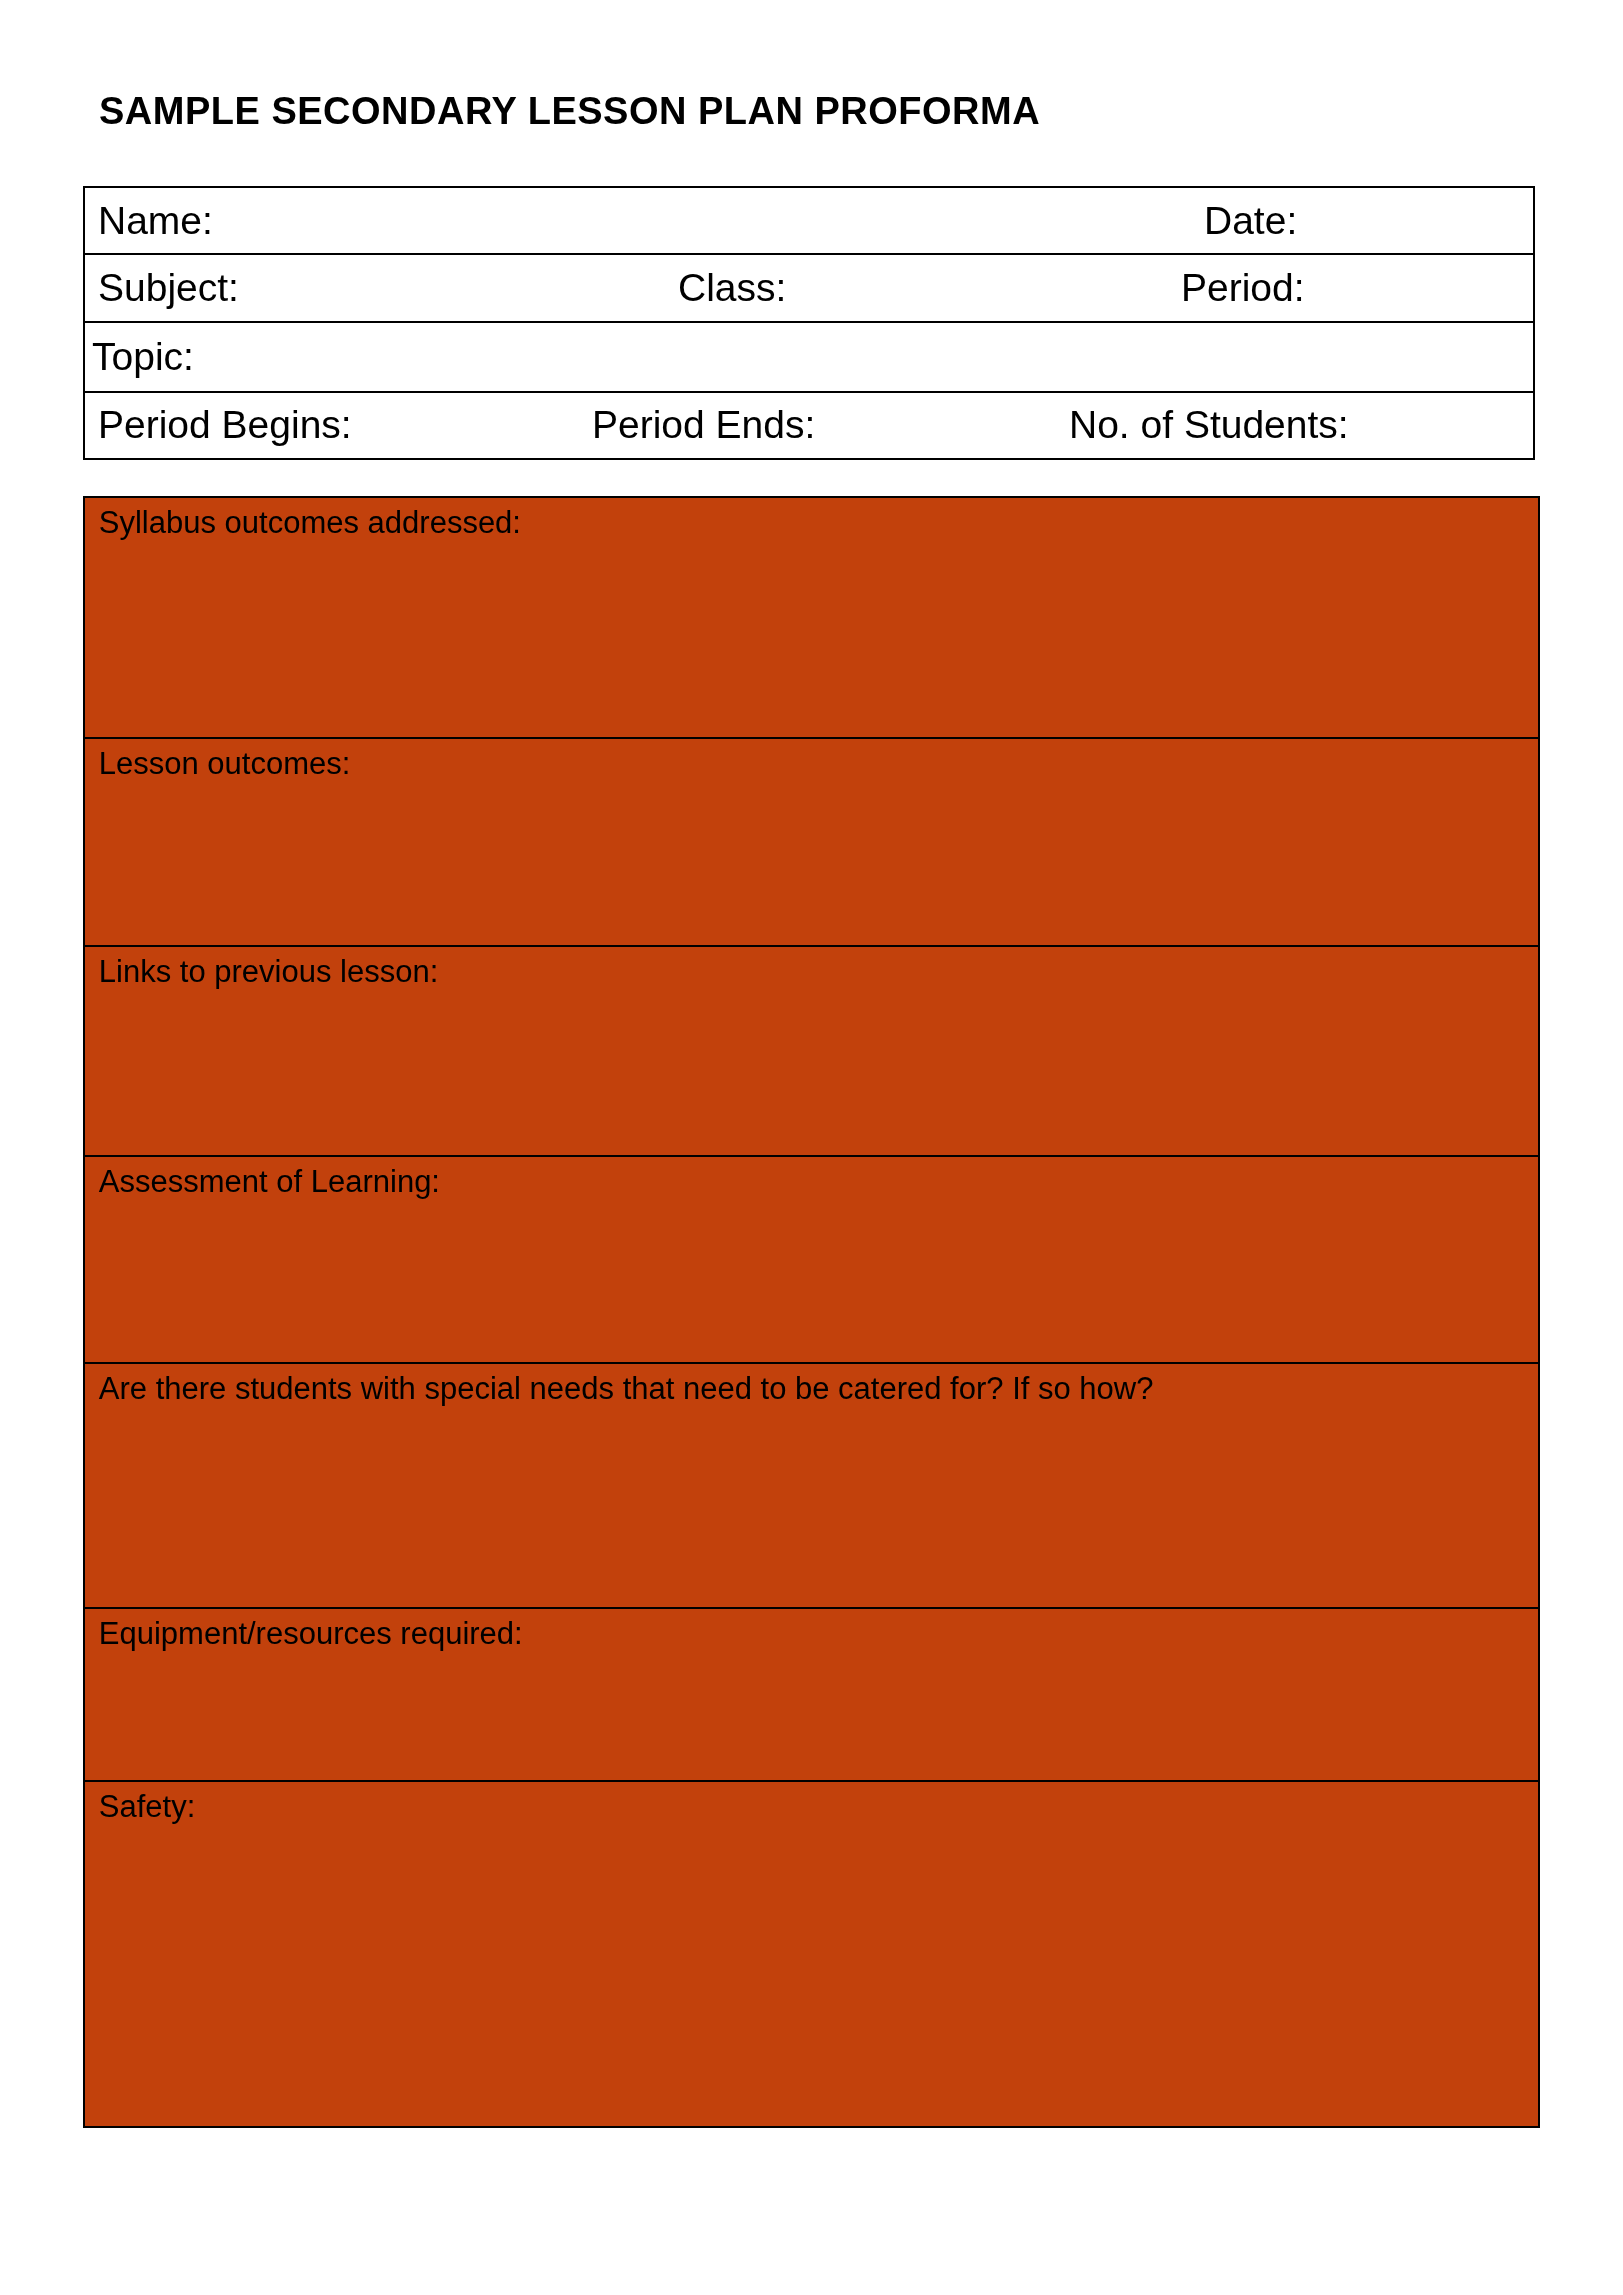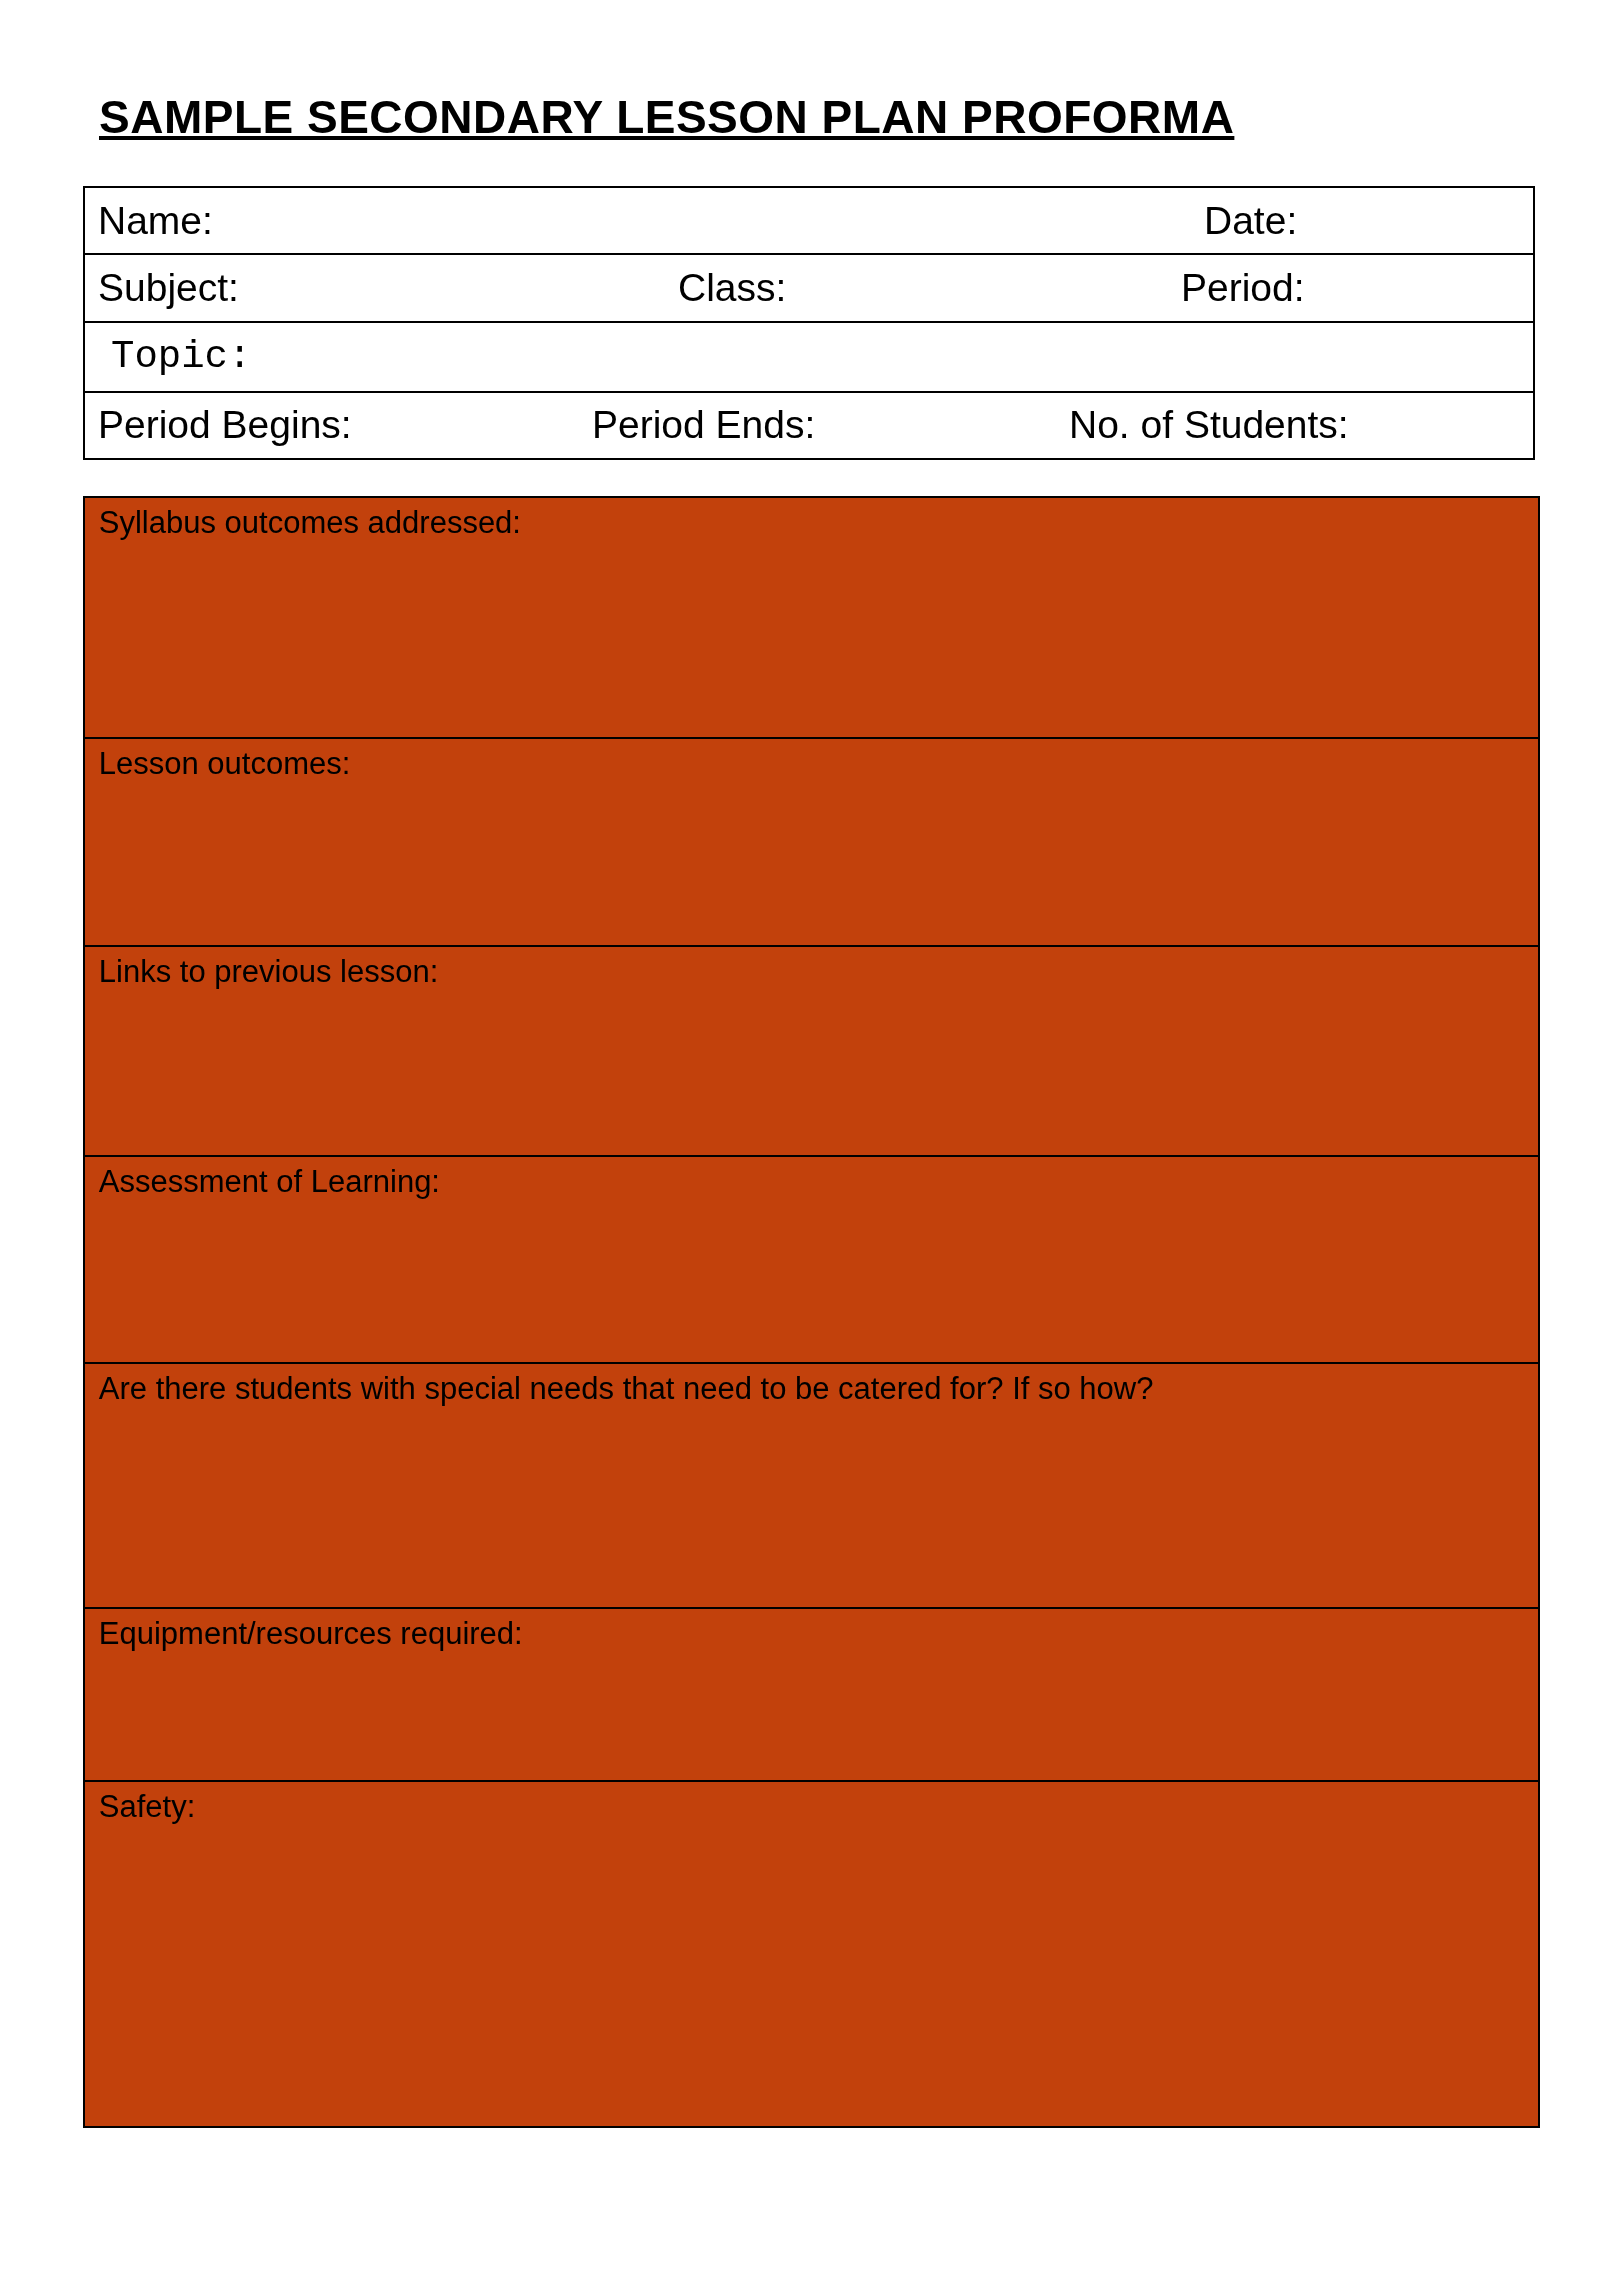--- a/index.html
+++ b/index.html
@@ -8,25 +8,24 @@
     background: #ffffff;
     font-family: "Liberation Sans", sans-serif;
     color: #000000;
     position: relative;
   }
   .page { position: absolute; inset: 0; background: #ffffff; }
 
   .doc-title {
     position: absolute;
     left: 99px; top: 90px;
-    font-size: 46px;
+    font-size: 38px;
     font-weight: bold;
     letter-spacing: 0.5px;
     white-space: nowrap;
-    text-decoration: underline;
   }
 
   
   .header-table {
     position: absolute;
     left: 83px; top: 186px;
     width: 1452px; height: 274px;
     border: 2.8px solid #000;
     box-sizing: border-box;
     background: #fff;
@@ -73,21 +72,21 @@
       <span class="cell-label" style="left:1119px;">Date:</span>
     </div>
 
     <div class="h-row" style="height:68px;text-decoration:underline;">
       <span class="cell-label" style="left:13px;">Subject:</span>
       <span class="cell-label" style="left:593px;">Class:</span>
       <span class="cell-label" style="left:1096px;">Period:</span>
     </div>
 
     <div class="h-row" style="height:70px;">
-      <span class="cell-label" style="left:26px;font-family:Liberation Mono, monospace;">Topic:</span>
+      <span class="cell-label" style="left:7px;">Topic:</span>
     </div>
 
     <div class="h-row" style="height:65px;">
       <span class="cell-label" style="left:13px;">Period Begins:</span>
       <span class="cell-label" style="left:507px;">Period Ends:</span>
       <span class="cell-label" style="left:984px;">No. of Students:</span>
     </div>
 
   </div>
 

